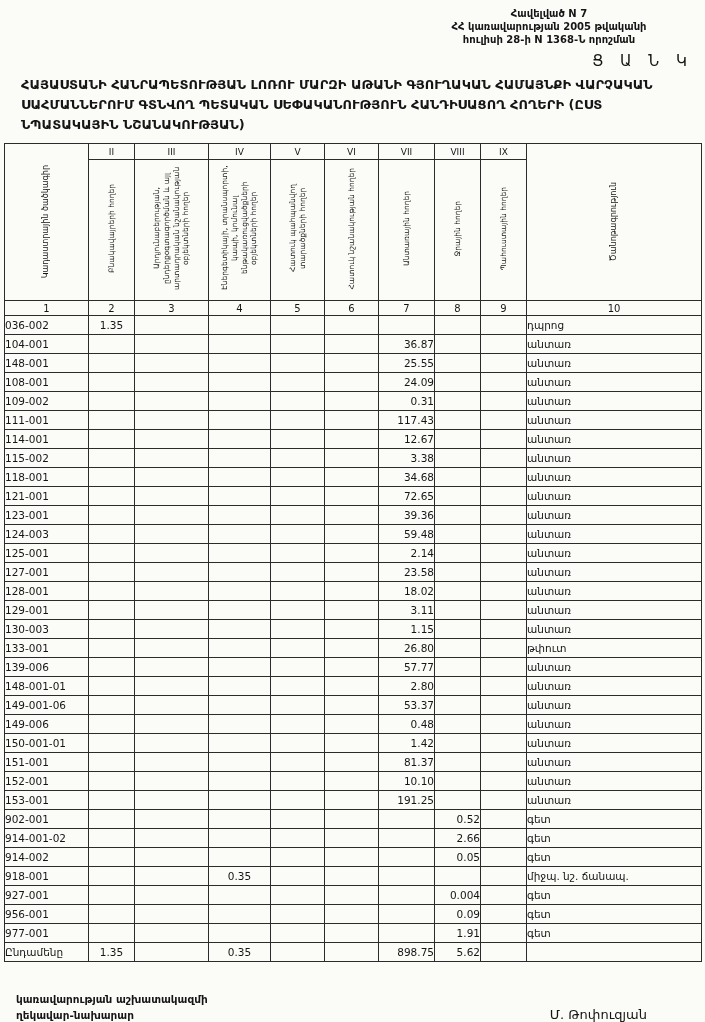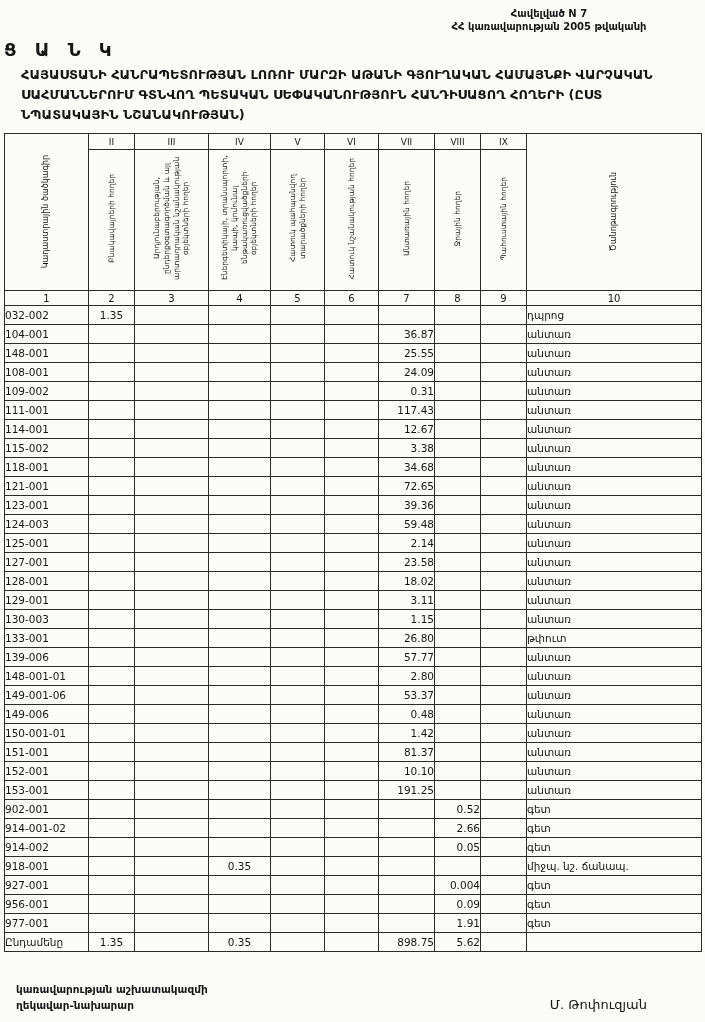--- a/index.html
+++ b/index.html
@@ -15,23 +15,23 @@
 
   .appendix {
     width: 260px;
     margin: 0 14px 0 auto;
     text-align: center;
     font-size: 10px;
     font-weight: bold;
     line-height: 1.3;
   }
   .doc-title {
-    text-align: left;
-    font-size: 18px;
-    font-weight: bold;
+    text-align: right;
+    font-size: 15px;
+    font-weight: normal;
     letter-spacing: 6px;
     margin: 6px 0 5px 0;
   }
   .doc-subtitle {
     width: 655px;
     margin: 0 auto 8px auto;
     text-align: left;
     font-size: 13px;
     font-weight: bold;
     line-height: 1.55;
@@ -82,20 +82,21 @@
   .footer-right { font-size: 13px; padding-bottom: 2px; }
 </style>
 </head>
 <body>
 
 <div class="page">
 
   <div class="appendix">
     <div>Հավելված N 7</div>
     <div>ՀՀ կառավարության 2005 թվականի</div>
+    <div>հուլիսի 28-ի N 1368-Ն որոշման</div>
   </div>
 
   <div class="doc-title">Ց Ա Ն Կ</div>
 
   <div class="doc-subtitle">ՀԱՅԱՍՏԱՆԻ ՀԱՆՐԱՊԵՏՈՒԹՅԱՆ ԼՈՌՈՒ ՄԱՐԶԻ ԱԹԱՆԻ ԳՅՈՒՂԱԿԱՆ ՀԱՄԱՅՆՔԻ ՎԱՐՉԱԿԱՆ ՍԱՀՄԱՆՆԵՐՈՒՄ ԳՏՆՎՈՂ ՊԵՏԱԿԱՆ ՍԵՓԱԿԱՆՈՒԹՅՈՒՆ ՀԱՆԴԻՍԱՑՈՂ ՀՈՂԵՐԻ (ԸՍՏ ՆՊԱՏԱԿԱՅԻՆ ՆՇԱՆԱԿՈՒԹՅԱՆ)</div>
 
   <table class="land">
     <colgroup>
       <col style="width:84px">
         <col style="width:46px">
@@ -143,21 +144,21 @@
         <td>5</td>
         <td>6</td>
         <td>7</td>
         <td>8</td>
         <td>9</td>
         <td>10</td>
       </tr>
     </thead>
     <tbody>
         <tr>
-          <td class="c-code">032-002</td>
+          <td class="c-code">036-002</td>
           <td class="c-mid">1.35</td>
           <td class="c-mid"></td>
           <td class="c-mid"></td>
           <td class="c-mid"></td>
           <td class="c-mid"></td>
           <td class="c-num"></td>
           <td class="c-num"></td>
           <td class="c-num"></td>
           <td class="c-note">դպրոց</td>
         </tr>

